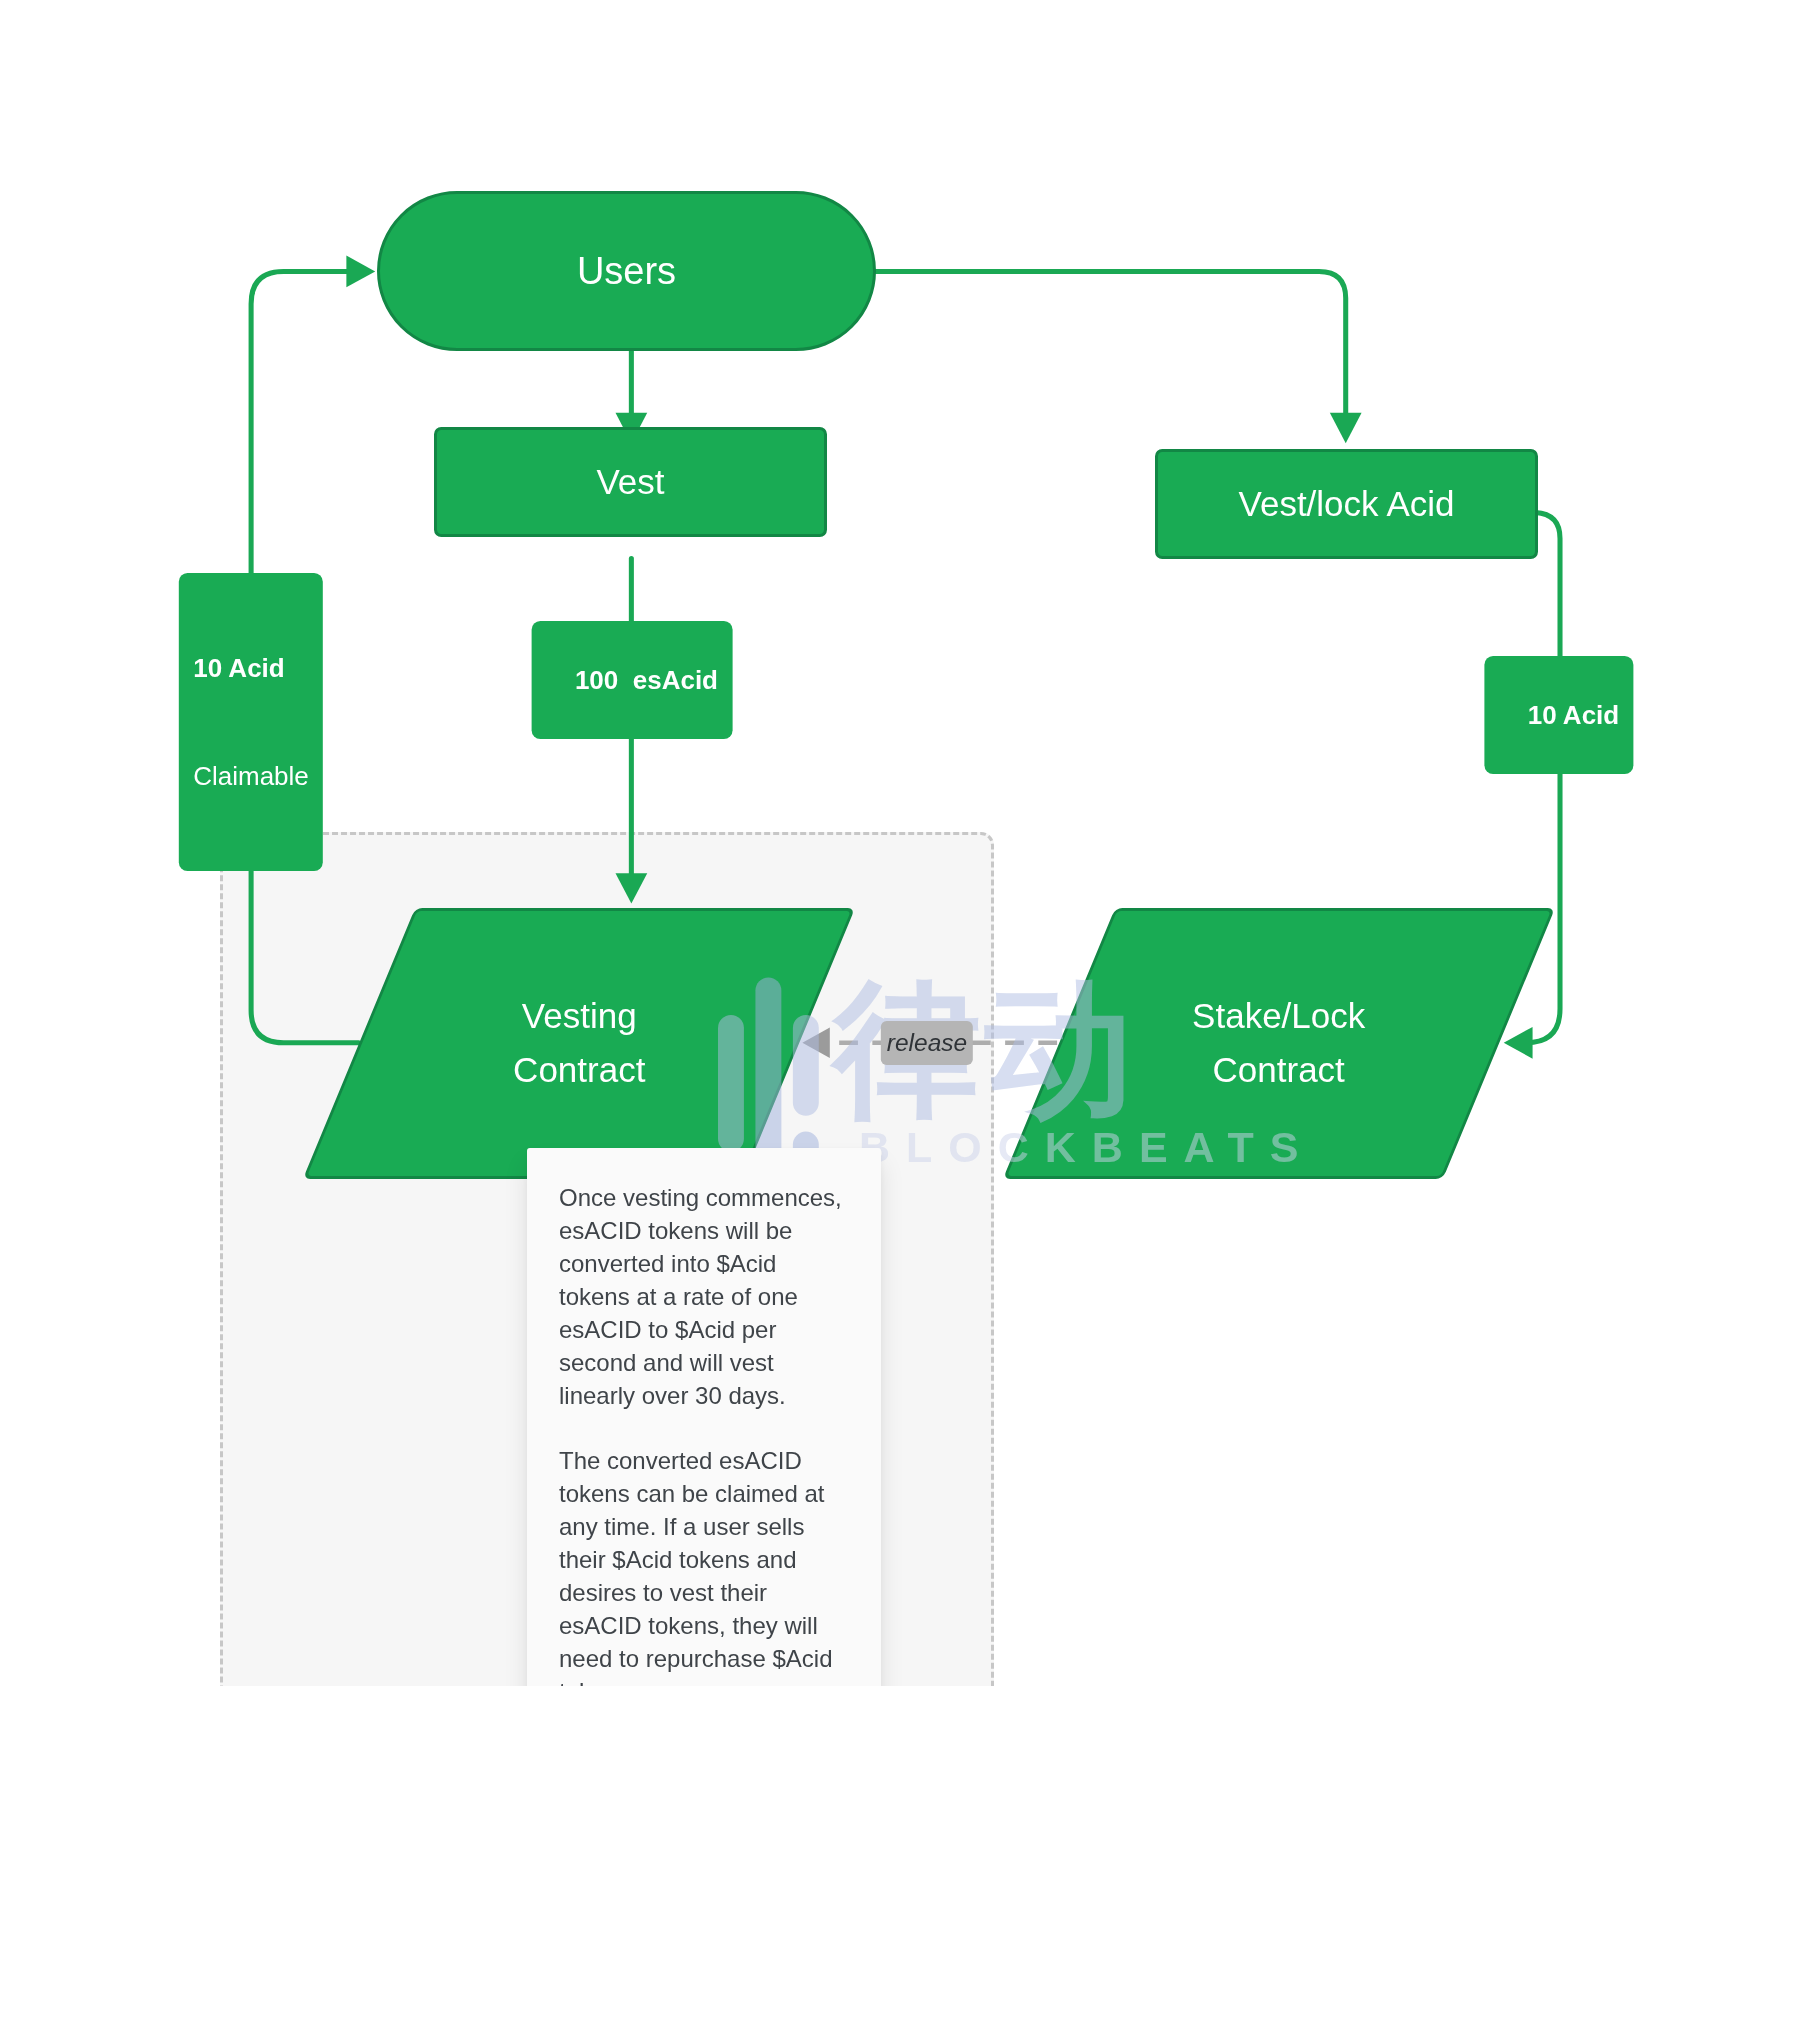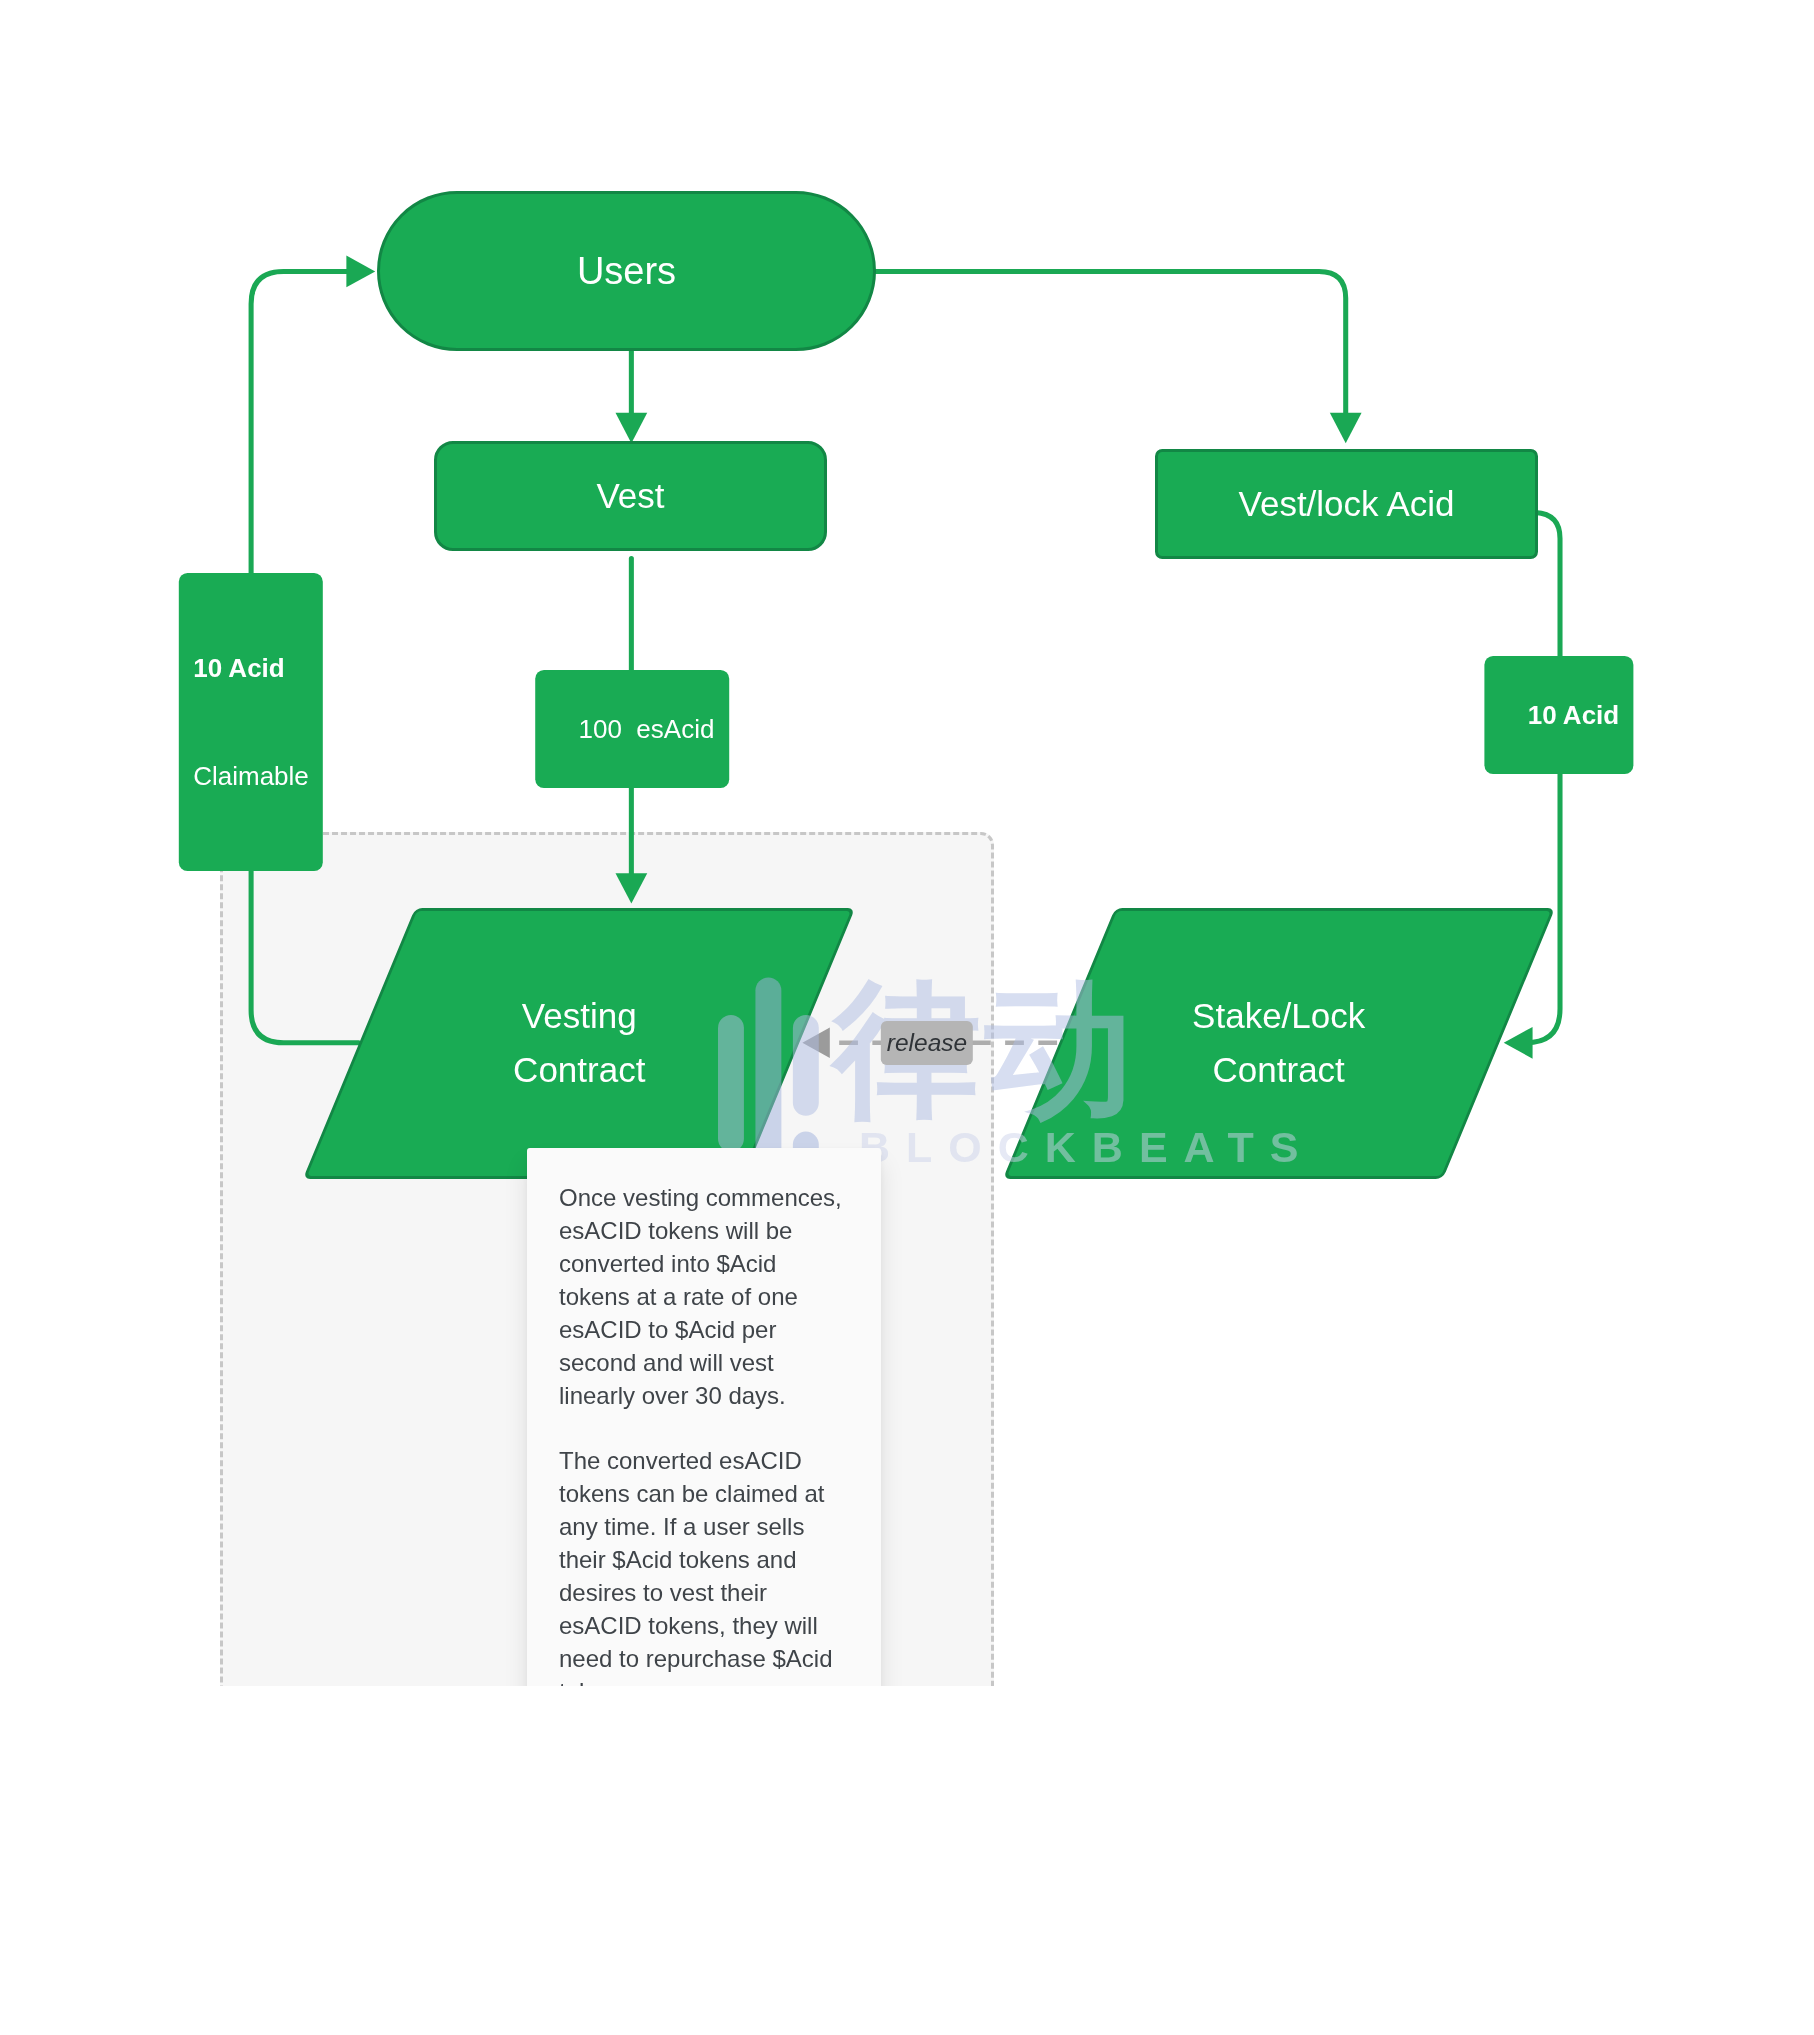--- a/index.html
+++ b/index.html
@@ -47,21 +47,21 @@
     border:3.6px solid var(--node-border);
     box-sizing:border-box;
     color:var(--white);
     display:flex;align-items:center;justify-content:center;
     text-align:center;
     z-index:3;
   }
   .node.pill{border-radius:87px;font-size:38px;}
   .node.rect{border-radius:7.2px;font-size:35px;}
   .node.users{left:377px;top:191px;width:499px;height:160px;}
-  .node.vest{left:434px;top:441px;width:393px;height:110px;border-radius:19px;}
+  .node.vest{left:434px;top:427px;width:393px;height:110px;}
   .node.stakelock{left:1155px;top:449px;width:383px;height:110px;}
   .para{
     position:absolute;
     width:440px;height:271px;
     background:var(--node-fill);
     border:3.6px solid var(--node-border);
     box-sizing:border-box;
     border-radius:7.2px;
     transform:skewX(-22.5deg);
     display:flex;align-items:center;justify-content:center;
@@ -82,21 +82,21 @@
     color:var(--white);
     border-radius:8.7px;
     font-size:26px;line-height:36px;
     padding:5px 14.4px;
     transform:translate(-50%,-50%);
     white-space:pre;
     z-index:3;
   }
   .tag .b{font-weight:bold;}
   .tag.claimable{left:251px;top:722px;text-align:left;}
-  .tag.vest-amt{left:632px;top:729px;font-weight:normal;}
+  .tag.vest-amt{left:632px;top:680px;font-weight:bold;}
   .tag.stake-amt{left:1559px;top:715px;font-weight:bold;}
   
   .release{
     position:absolute;
     left:927px;top:1043px;
     transform:translate(-50%,-50%);
     background:var(--release-bg);
     color:var(--release-text);
     font-size:24.5px;
     padding:8px 6px;

